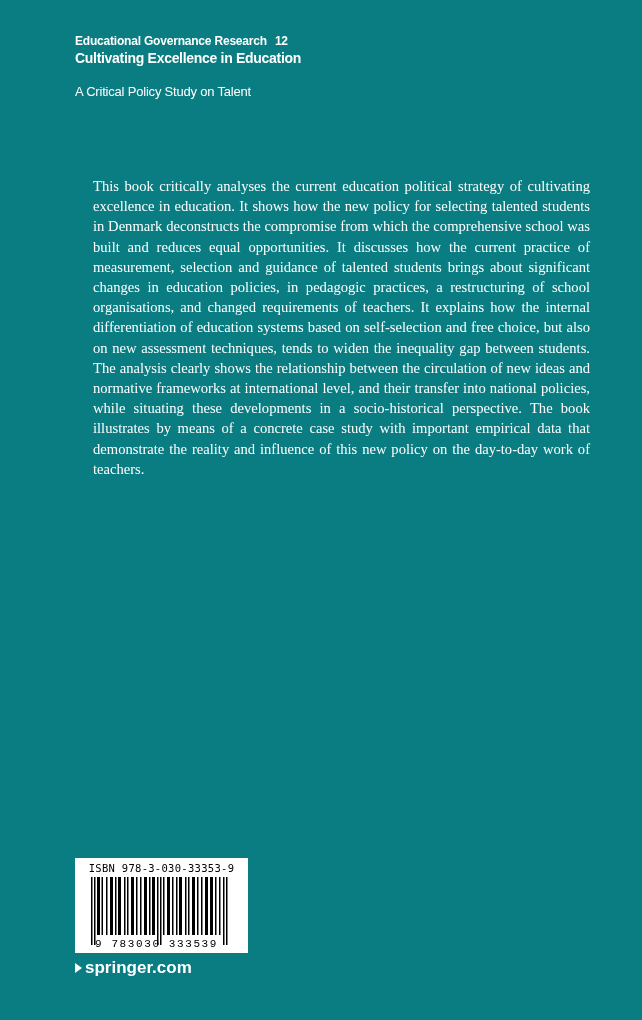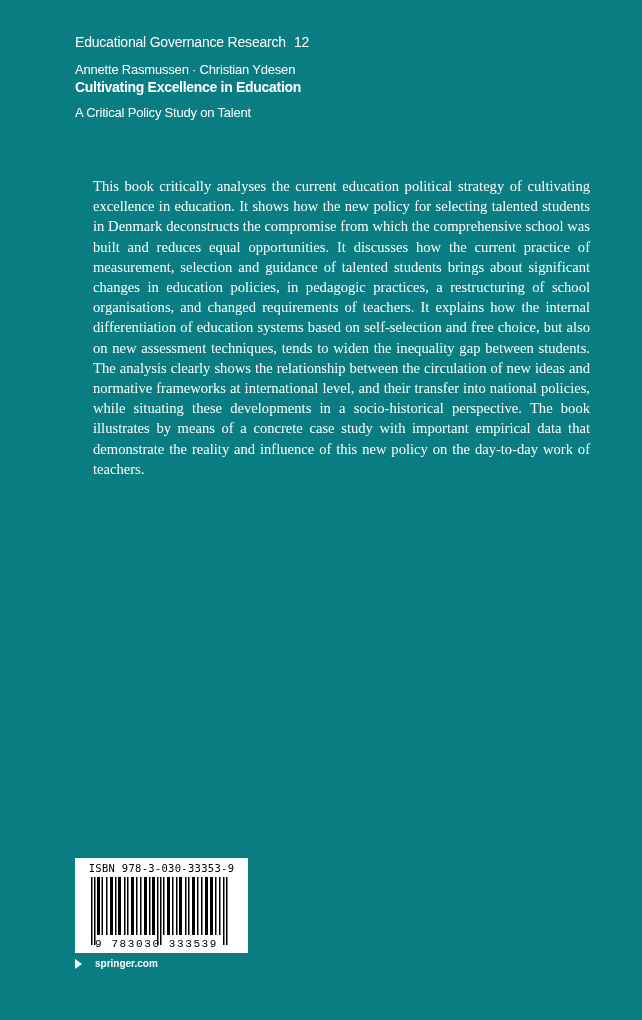--- a/index.html
+++ b/index.html
@@ -4,25 +4,25 @@
   <style>
     html, body { margin: 0; padding: 0; }
     body {
       width: 642px; height: 1020px;
       background: #0a7d82;
       position: relative;
       overflow: hidden;
       color: #ffffff;
     }
     .header { position: absolute; left: 75px; top: 34px; font-family: "Liberation Sans", sans-serif; }
-    .series { font-size: 14px; font-weight: normal; letter-spacing: -0.2px; margin: 0; }
+    .series { font-size: 12px; font-weight: bold; letter-spacing: -0.2px; margin: 0; }
     .series .num { margin-left: 8px; }
     .authors { font-size: 13px; margin-top: 12px; letter-spacing: -0.2px; }
     .title { font-size: 14px; font-weight: bold; margin-top: 2px; letter-spacing: -0.3px; }
-    .subtitle { font-size: 13px; margin-top: 10px; letter-spacing: -0.2px; }
+    .subtitle { font-size: 13px; margin-top: 18px; letter-spacing: -0.2px; }
     .blurb {
       position: absolute; left: 75px; top: 158px; width: 497px;
       font-family: "Liberation Serif", serif;
       font-size: 14.6px; line-height: 20.2px;
       text-align: justify; margin: 18px;
       letter-spacing: 0px;
     }
     .barcode-box {
       position: absolute; left: 75px; top: 858px; width: 173px; height: 95px;
       background: #ffffff; color: #000;
@@ -33,33 +33,32 @@
       text-align: center; letter-spacing: 0.3px; line-height: 12px;
     }
     .bars { display: block; margin: 3px auto 0 auto; }
     .isbn-digits {
       font-family: Liberation Mono, monospace; font-size: 11px;
       position: absolute; left: 20px; bottom: 3px; letter-spacing: 1.6px;
       background: transparent;
     }
     .springer {
       position: absolute; left: 75px; top: 958px;
-      font-family: "Liberation Sans", sans-serif; font-size: 10px; font-weight: bold;
-      display: flex; align-items: center; gap: 13px;
+      font-family: "Liberation Sans", sans-serif; font-size: 17px; font-weight: bold;
+      display: flex; align-items: center; gap: 3px;
     }
     .tri { width: 0; height: 0; border-top: 5px solid transparent; border-bottom: 5px solid transparent; border-left: 7px solid #ffffff; }
   </style>
 </head>
 <body>
 
 <div class="header">
   <div class="series">
     <span>Educational Governance Research</span><span class="num">12</span>
   </div>
-  <div class="authors">Annette Rasmussen · Christian Ydesen</div>
   <div class="title">Cultivating Excellence in Education</div>
   <div class="subtitle">A Critical Policy Study on Talent</div>
 </div>
 
 <p class="blurb">This book critically analyses the current education political strategy of cultivating excellence in education. It shows how the new policy for selecting talented students in Denmark deconstructs the compromise from which the comprehensive school was built and reduces equal opportunities. It discusses how the current practice of measurement, selection and guidance of talented students brings about significant changes in education policies, in pedagogic practices, a restructuring of school organisations, and changed requirements of teachers. It explains how the internal differentiation of education systems based on self-selection and free choice, but also on new assessment techniques, tends to widen the inequality gap between students. The analysis clearly shows the relationship between the circulation of new ideas and normative frameworks at international level, and their transfer into national policies, while situating these developments in a socio-historical perspective. The book illustrates by means of a concrete case study with important empirical data that demonstrate the reality and influence of this new policy on the day-to-day work of teachers.</p>
 
 <div class="barcode-box">
   <div class="isbn-text">ISBN 978-3-030-33353-9</div>
   <svg class="bars" width="145" height="68" viewBox="0 0 145 68">
     <g fill="#000">

